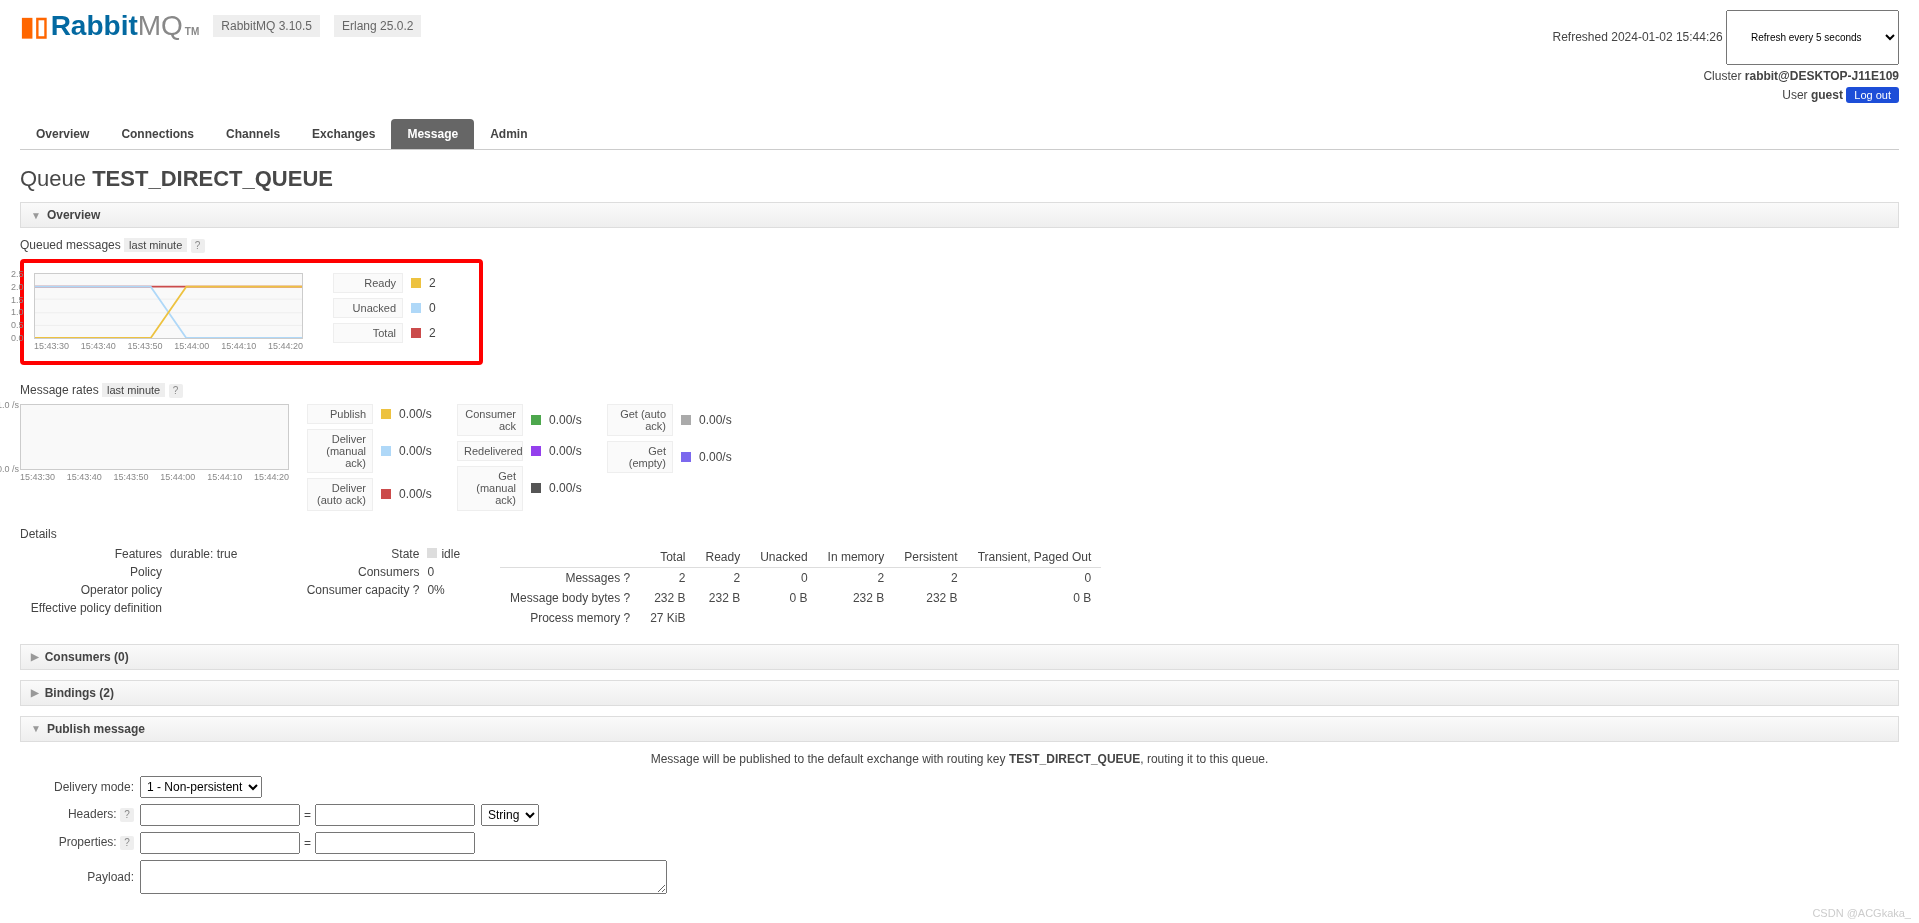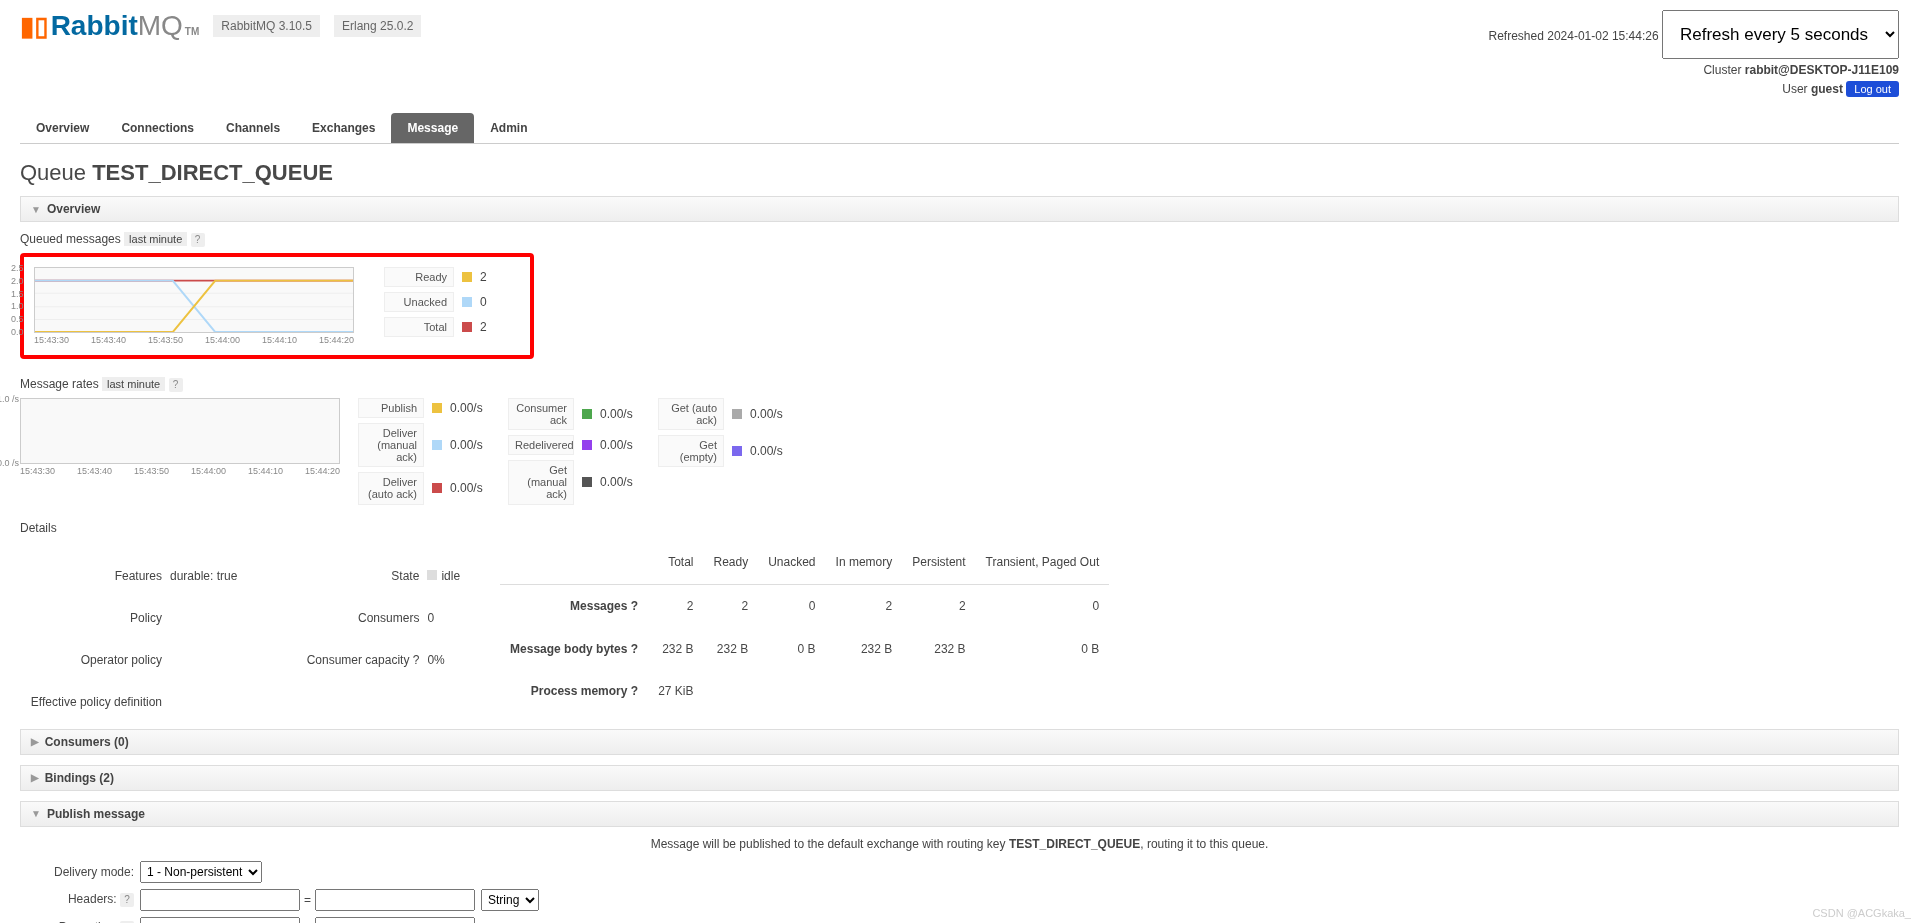--- a/index.html
+++ b/index.html
@@ -7,57 +7,57 @@
 .header-top { display: flex; justify-content: space-between; align-items: flex-start; padding-top: 10px; }
 .logo-area { display: flex; align-items: center; gap: 10px; }
 .logo { display: flex; align-items: baseline; font-size: 28px; font-weight: bold; }
 .logo-icon { color: #f60; margin-right: 2px; font-size: 26px; }
 .logo-rabbit { color: #0369a1; }
 .logo-mq { color: #888; font-weight: normal; }
 .logo-tm { color: #888; font-size: 10px; vertical-align: super; margin-left: 2px; }
 .version-badge { background: #eee; color: #666; padding: 4px 8px; font-size: 12px; margin-left: 4px; }
 .header-right { text-align: right; font-size: 12px; color: #444; }
 .header-right > div { margin-bottom: 4px; }
-.header-right select { font-size: 17px; padding: 13px; }
+.header-right select { font-size: 10px; padding: 20px; }
 .header-right b { font-weight: bold; }
 .logout-btn { background: #1d4ed8; color: #fff; border: none; padding: 2px 8px; border-radius: 3px; cursor: pointer; font-size: 11px; }
 .tabs { display: flex; border-bottom: 1px solid #ccc; margin-top: 12px; gap: 0; }
 .tab { padding: 8px 16px; font-weight: bold; color: #444; cursor: pointer; border-radius: 4px 4px 0 0; }
 .tab.active { background: #666; color: #fff; }
 h1 { font-size: 22px; font-weight: normal; margin: 16px 0 10px; color: #484848; }
 h1 b { font-weight: bold; }
 .section-header { background: linear-gradient(#fafafa,#eee); border: 1px solid #ddd; padding: 5px 10px; font-weight: bold; color: #444; margin-bottom: 10px; display: flex; align-items: center; gap: 6px; }
 .toggle-icon { color: #999; font-size: 10px; }
 .sub-label { color: #444; font-size: 12px; margin-bottom: 6px; }
 .time-badge { background: #eee; padding: 1px 5px; font-size: 11px; }
 .help-icon { display: inline-block; background: #eee; color: #888; width: 14px; height: 14px; text-align: center; line-height: 14px; font-size: 10px; border-radius: 2px; cursor: help; }
 .highlight-box { border: 4px solid red; padding: 10px; display: inline-block; margin-bottom: 18px; border-radius: 4px; }
 .chart-legend-row { display: flex; align-items: flex-start; gap: 30px; }
-.mini-chart { width: 320px; }
+.mini-chart { width: 269px; }
 .chart-canvas { height: 66px; border: 1px solid #ccc; background: #f9f9f9; position: relative; }
 .chart-xaxis { display: flex; justify-content: space-between; font-size: 9px; color: #888; margin-top: 2px; }
 .ytick { position: absolute; left: -24px; font-size: 9px; color: #888; transform: translateY(-50%); }
 .legend-table { display: flex; flex-direction: column; gap: 5px; }
 .legend-row { display: flex; align-items: center; }
 .legend-label { background: #fafafa; border: 1px solid #eee; padding: 3px 6px; text-align: right; width: 70px; font-size: 11px; color: #555; }
 .rates-legend .legend-label { width: 66px; white-space: normal; line-height: 1.1; }
 .legend-swatch { width: 10px; height: 10px; margin: 0 8px; }
 .legend-val { font-size: 12px; color: #444; min-width: 40px; }
 .rates-row { display: flex; gap: 18px; align-items: flex-start; margin-bottom: 16px; }
 .rates-legend { display: flex; flex-direction: column; gap: 5px; }
 .details-area { display: flex; gap: 40px; margin-bottom: 16px; flex-wrap: wrap; }
 .kv-col { font-size: 12px; }
-.kv-row { display: flex; margin-bottom: 4px; margin-top: 28px; }
+.kv-row { display: flex; margin-bottom: 4px; }
 .kv-key { text-align: right; width: 150px; padding-right: 8px; color: #444; }
 .kv-val { color: #444; }
 .idle-dot { width: 10px; height: 10px; background: #ddd; display: inline-block; margin-right: 4px; }
 .stats-table { border-collapse: collapse; font-size: 12px; }
 .stats-table th, .stats-table td { padding: 3px 10px; text-align: right; }
 .stats-table th { font-weight: normal; color: #444; border-bottom: 1px solid #ddd; }
-.stats-table td.row-label { text-align: right; color: #444; font-weight: bold; }
+.stats-table td.row-label { text-align: right; color: #444; }
 .form-row { display: flex; align-items: center; margin-bottom: 6px; font-size: 12px; }
 .form-label { width: 120px; text-align: right; padding-right: 6px; }
 .form-row input[type=text], .form-row select, .form-row textarea { font-size: 12px; padding: 2px; }
 .form-row input[type=text] { width: 160px; }
 .eq-sign { margin: 0 4px; }
 .publish-note { font-size: 12px; color: #444; margin-bottom: 10px; text-align: center; }
 .watermark { position: fixed; bottom: 4px; right: 8px; color: #ccc; font-size: 11px; }
 svg line.grid { stroke: #eee; }
 </style>
 </head>

